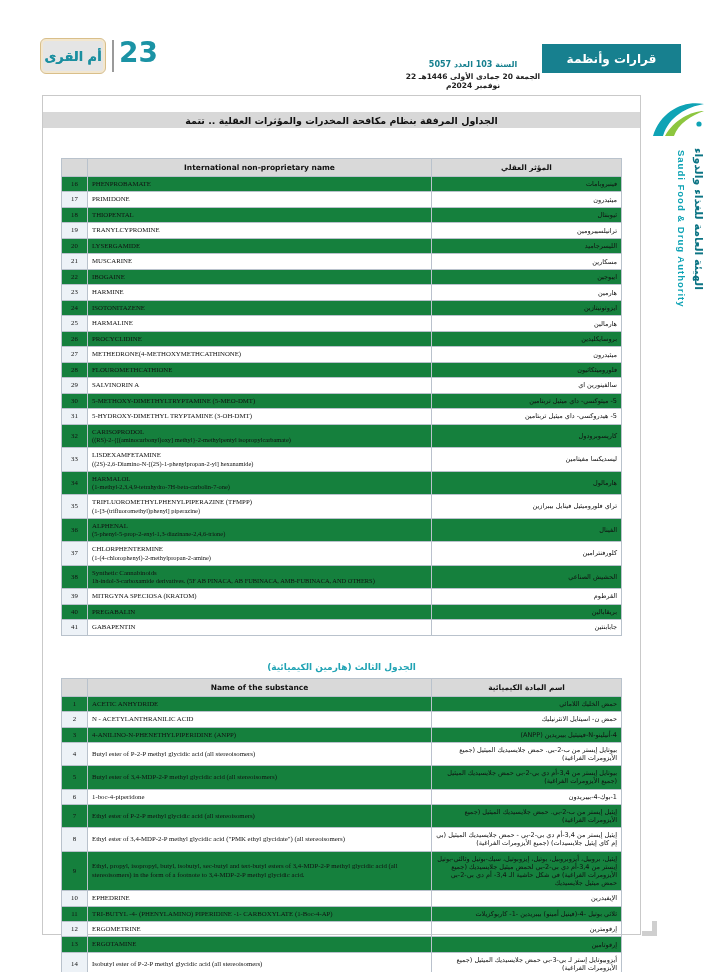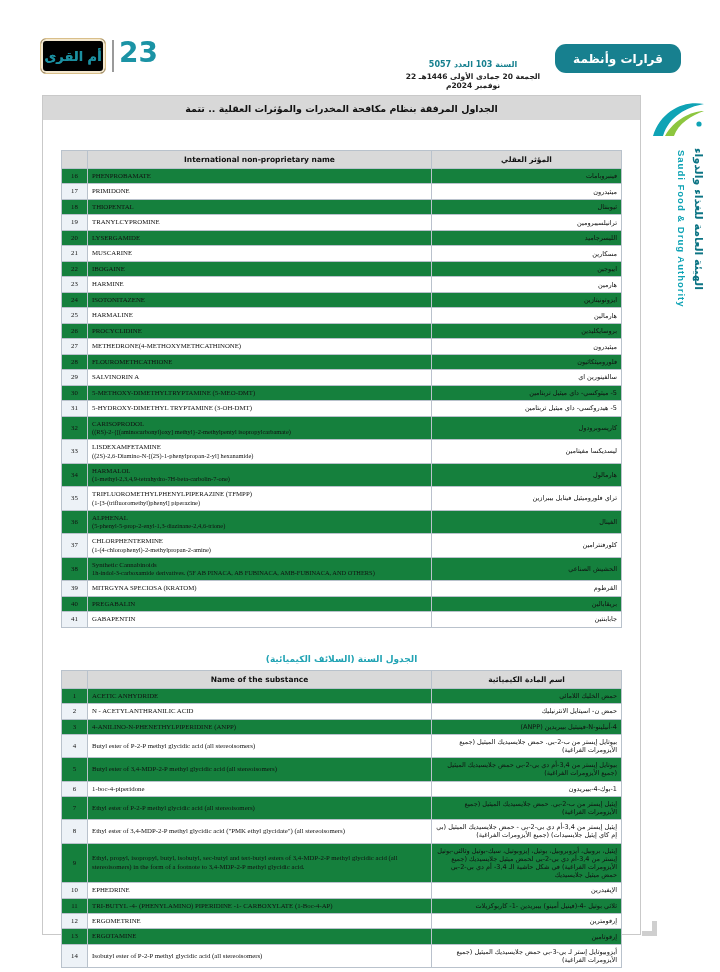--- a/index.html
+++ b/index.html
@@ -3,39 +3,39 @@
 <meta charset="utf-8">
 <style>
   *{margin:0;padding:0;box-sizing:border-box;}
   html,body{background:#fff;}
   .page{position:relative;width:720px;height:972px;background:#fff;overflow:hidden;
         font-family:"DejaVu Sans",sans-serif;color:#111;}
 
   
   .gazette-logo{position:absolute;left:40px;top:38px;width:66px;height:36px;
     display:flex;align-items:center;justify-content:center;
-    border:1px solid #d9bf8a;border-radius:6px;background:#000000;
+    border:1px solid #d9bf8a;border-radius:6px;background:#e5e5e5;
     box-shadow:inset 0 0 0 2px #f3e7cf;}
   .gazette-logo .gl-text{color:#1b8fa0;font-weight:bold;font-size:13px;direction:rtl;
     text-shadow:0 0 0.5px #1b8fa0;}
   .hdr-sep{position:absolute;left:112px;top:40px;width:2px;height:32px;background:#9a9a9a;}
   .hdr-pagenum{position:absolute;left:119px;top:36px;font-size:28px;font-weight:bold;
     color:#1b93a5;font-family:"DejaVu Sans",sans-serif;}
   .hdr-issue{position:absolute;right:172px;top:60px;width:150px;text-align:center;direction:rtl;}
   .hdr-issue .l1{color:#17808f;font-weight:bold;font-size:8px;}
   .hdr-issue .l2{color:#222;font-size:7.5px;font-weight:bold;margin-top:3px;}
-  .hdr-badge{position:absolute;right:39px;top:44px;width:126px;height:29px;background:#17808f;
+  .hdr-badge{position:absolute;right:39px;top:44px;width:139px;height:29px;background:#17808f;
     color:#fff;display:flex;align-items:center;justify-content:center;
-    font-weight:bold;font-size:12px;direction:rtl;border-radius:11px;}
+    font-weight:bold;font-size:12px;direction:rtl;}
 
   
   .box{position:absolute;left:42px;top:95px;width:599px;height:840px;
     border:1px solid #c9c9c9;background:#fff;}
-  .title-bar{height:24px;background:#d8d8d8;display:flex;align-items:center;justify-content:center;
-    font-weight:bold;font-size:9.5px;color:#111;direction:rtl;}
+  .title-bar{height:16px;background:#d8d8d8;display:flex;align-items:center;justify-content:center;
+    font-weight:bold;font-size:9.5px;color:#111;direction:rtl;margin-top:16px;}
 
   .tbl-wrap{padding:30px 18px 16px 18px;}
   .tbl-wrap2{padding:6px 18px 0 18px;}
   table{width:100%;border-collapse:collapse;table-layout:fixed;}
   th,td{border:1px solid #b9c2cc;}
   thead th{background:#d9d9d9;font-size:7.5px;font-weight:bold;padding:4px 2px;color:#111;text-align:center;}
   thead th.h-ar{direction:rtl;}
   td{font-size:6.8px;padding:3px 4px;vertical-align:middle;line-height:1.25;}
   td.num{text-align:center;background:#edf2f7;font-family:"Liberation Serif",serif;}
   td.en{font-family:"Liberation Serif",serif;color:#111;text-align:left;}
@@ -322,21 +322,21 @@
     <td class="en">
       <div class="l1">GABAPENTIN</div>
 
     </td>
     <td class="ar">جابابنتين</td>
   </tr>
 </tbody>
       </table>
     </div>
 
-    <div class="sec2-title">الجدول السنة (السلائف الكيميائية)</div>
+    <div class="sec2-title">الجدول الثالث (هارمين الكيميائية)</div>
 
     <div class="tbl-wrap2">
       <table>
         <colgroup>
             <col style="width:26px">
             <col>
             <col style="width:190px">
           </colgroup>
         <thead>
           <tr>

